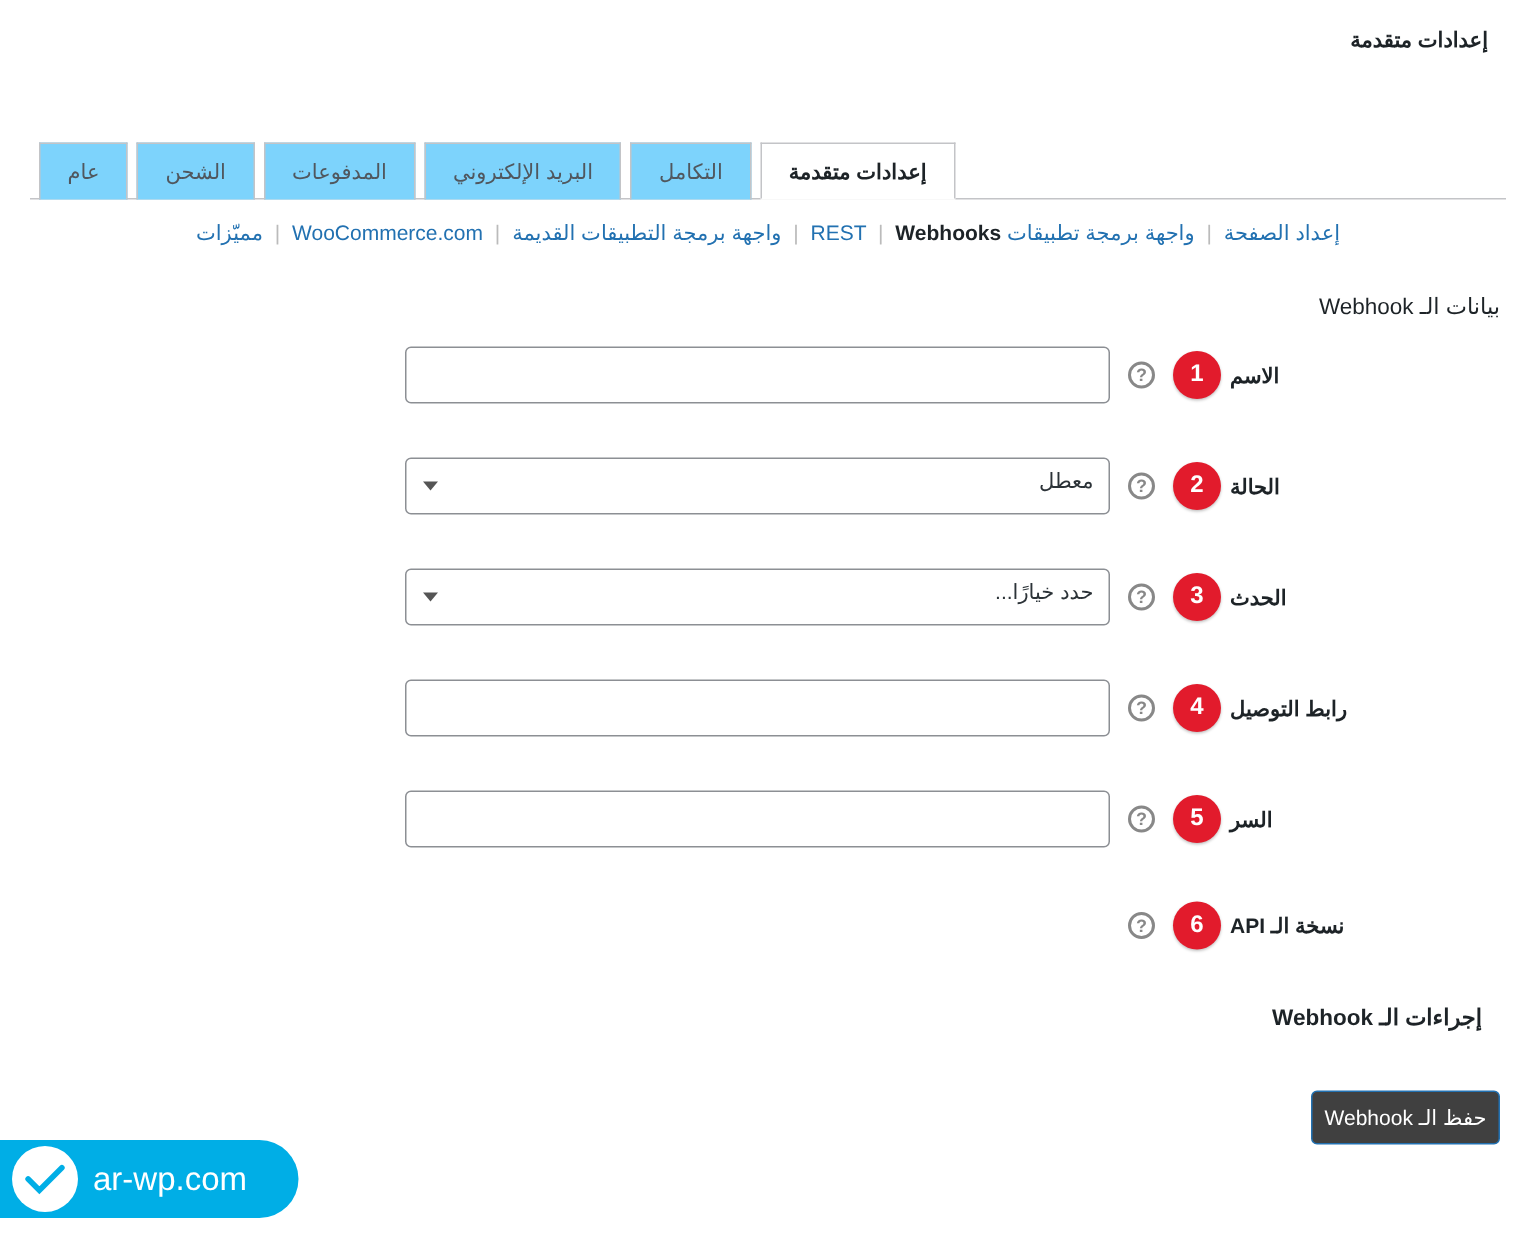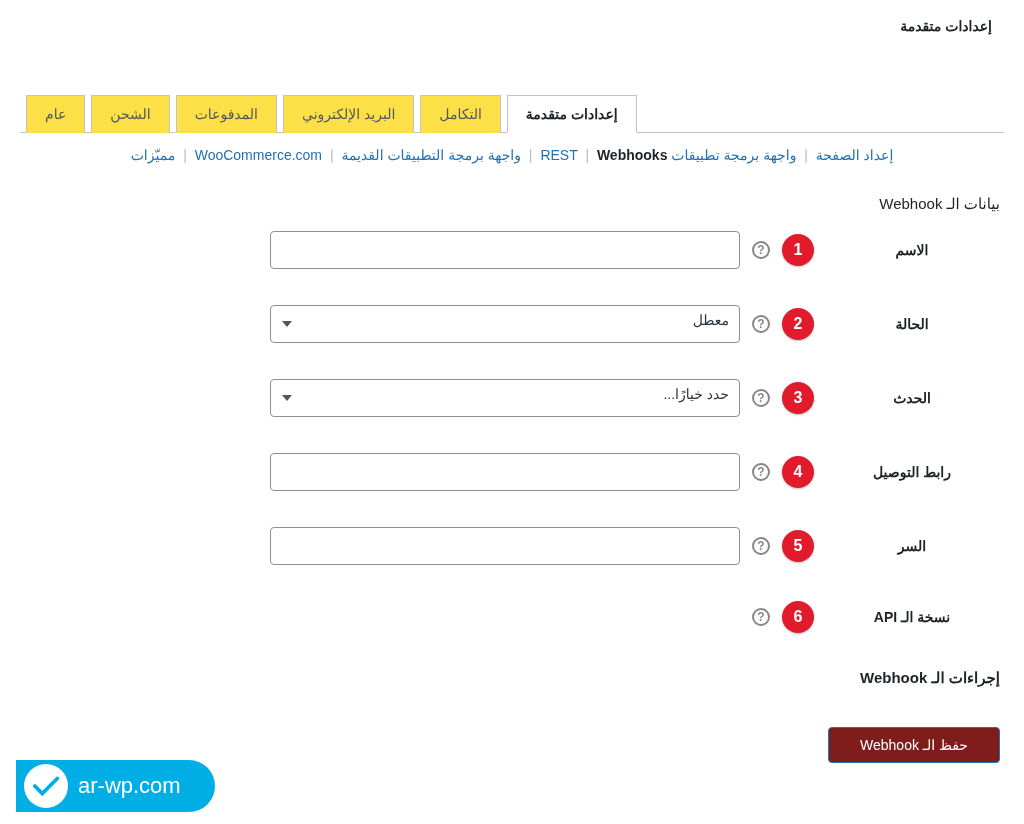--- a/index.html
+++ b/index.html
@@ -26,21 +26,21 @@
   margin-top: 50px;
   border-bottom: 1px solid #c3c4c7;
   display: flex;
   flex-direction: row-reverse;
   justify-content: flex-start;
   gap: 0;
   padding: 0;
 }
 .tab {
   padding: 10px 18px;
-  background: #fde047;
+  background: #7dd3fc;
   border: 1px solid #c3c4c7;
   border-bottom: none;
   margin-left: 6px;
   font-size: 14px;
   color: #50575e;
   cursor: pointer;
   position: relative;
   top: 1px;
 }
 .tab.active {
@@ -77,21 +77,21 @@
 .form-row {
   display: flex;
   flex-direction: row;
   align-items: center;
   margin-bottom: 36px;
 }
 .form-label {
   width: 190px;
   font-weight: 600;
   color: #1d2327;
-  text-align: center;
+  text-align: left;
   padding-left: 6px;
 }
 .annot {
   width: 32px;
   height: 32px;
   min-width: 32px;
   border-radius: 50%;
   background: #e21b2c;
   color: #fff;
   font-weight: 700;
@@ -149,35 +149,35 @@
   width: 0;
   height: 0;
   border-left: 5px solid transparent;
   border-right: 5px solid transparent;
   border-top: 6px solid #555;
   pointer-events: none;
 }
 .actions-title {
   font-weight: 700;
   font-size: 15px;
-  margin: 20px 4px 40px;
+  margin: 20px 16px 40px;
 }
 .save-btn {
-  background: #7f1d1d;
+  background: #404040;
   color: #fff;
   border: 1px solid #2271b1;
-  padding: 9px 31px;
+  padding: 9px 8px;
   border-radius: 4px;
   font-size: 14px;
   cursor: pointer;
   margin-right: 4px;
 }
 .logo-badge {
   position: fixed;
-  left: 16px;
+  left: 0;
   bottom: 12px;
   display: flex;
   align-items: center;
   background: #00aee6;
   color: #fff;
   height: 52px;
   padding: 0 34px 0 8px;
   border-radius: 0 28px 28px 0;
   font-size: 22px;
   font-weight: 500;

